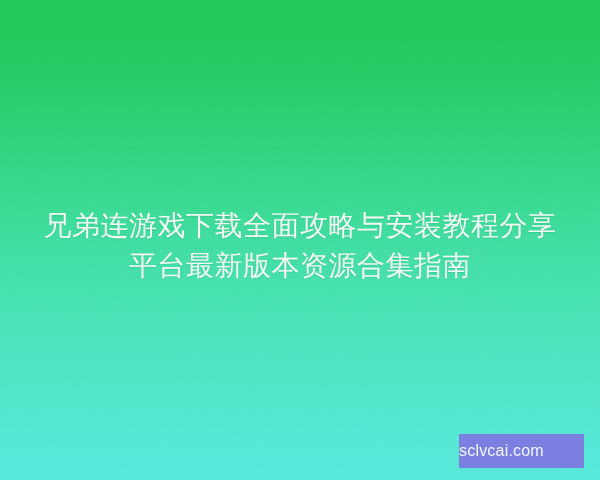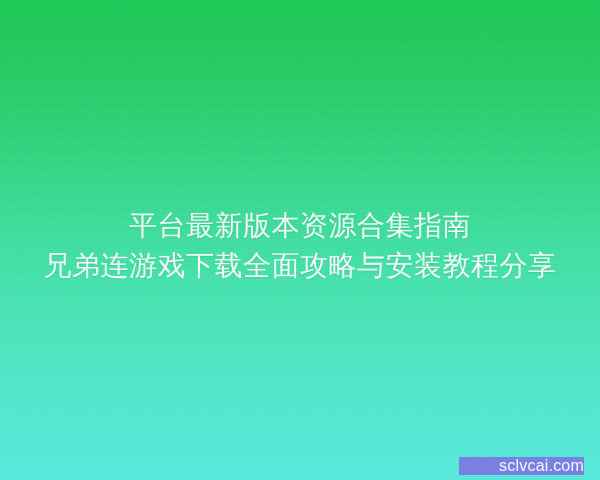--- a/index.html
+++ b/index.html
@@ -92,26 +92,25 @@
   #headline .hl-line {
     display: block;
   }
 
   
   #watermark-badge {
     position: absolute;
     left: 459px;
     top: 434px;
     width: 125px;
-    height: 18px;
+    height: 34px;
     background: #7b80e0;
     display: flex;
     align-items: center;
-    justify-content: flex-end;
-    margin-top: 23px;
+    justify-content: flex-start;
   }
   #watermark-badge .wm-text {
     color: #f4f5fb;
     font-size: 16px;
     line-height: 1;
     letter-spacing: 0.2px;
     font-weight: 400;
   }
 </style>
 </head>
@@ -119,21 +118,21 @@
 
 <div id="banner">
 
   <div id="gradient-layer"></div>
 
   <div id="noise-layer"></div>
 
   <div id="noise-layer-2"></div>
 
   <div id="headline">
+    <span class="hl-line">兄弟连游戏下载全面攻略与安装教程分享</span>
     <span class="hl-line">平台最新版本资源合集指南</span>
-    <span class="hl-line">兄弟连游戏下载全面攻略与安装教程分享</span>
   </div>
 
   <div id="watermark-badge">
     <span class="wm-text">sclvcai.com</span>
   </div>
 
 </div>
 
 </body></html>

